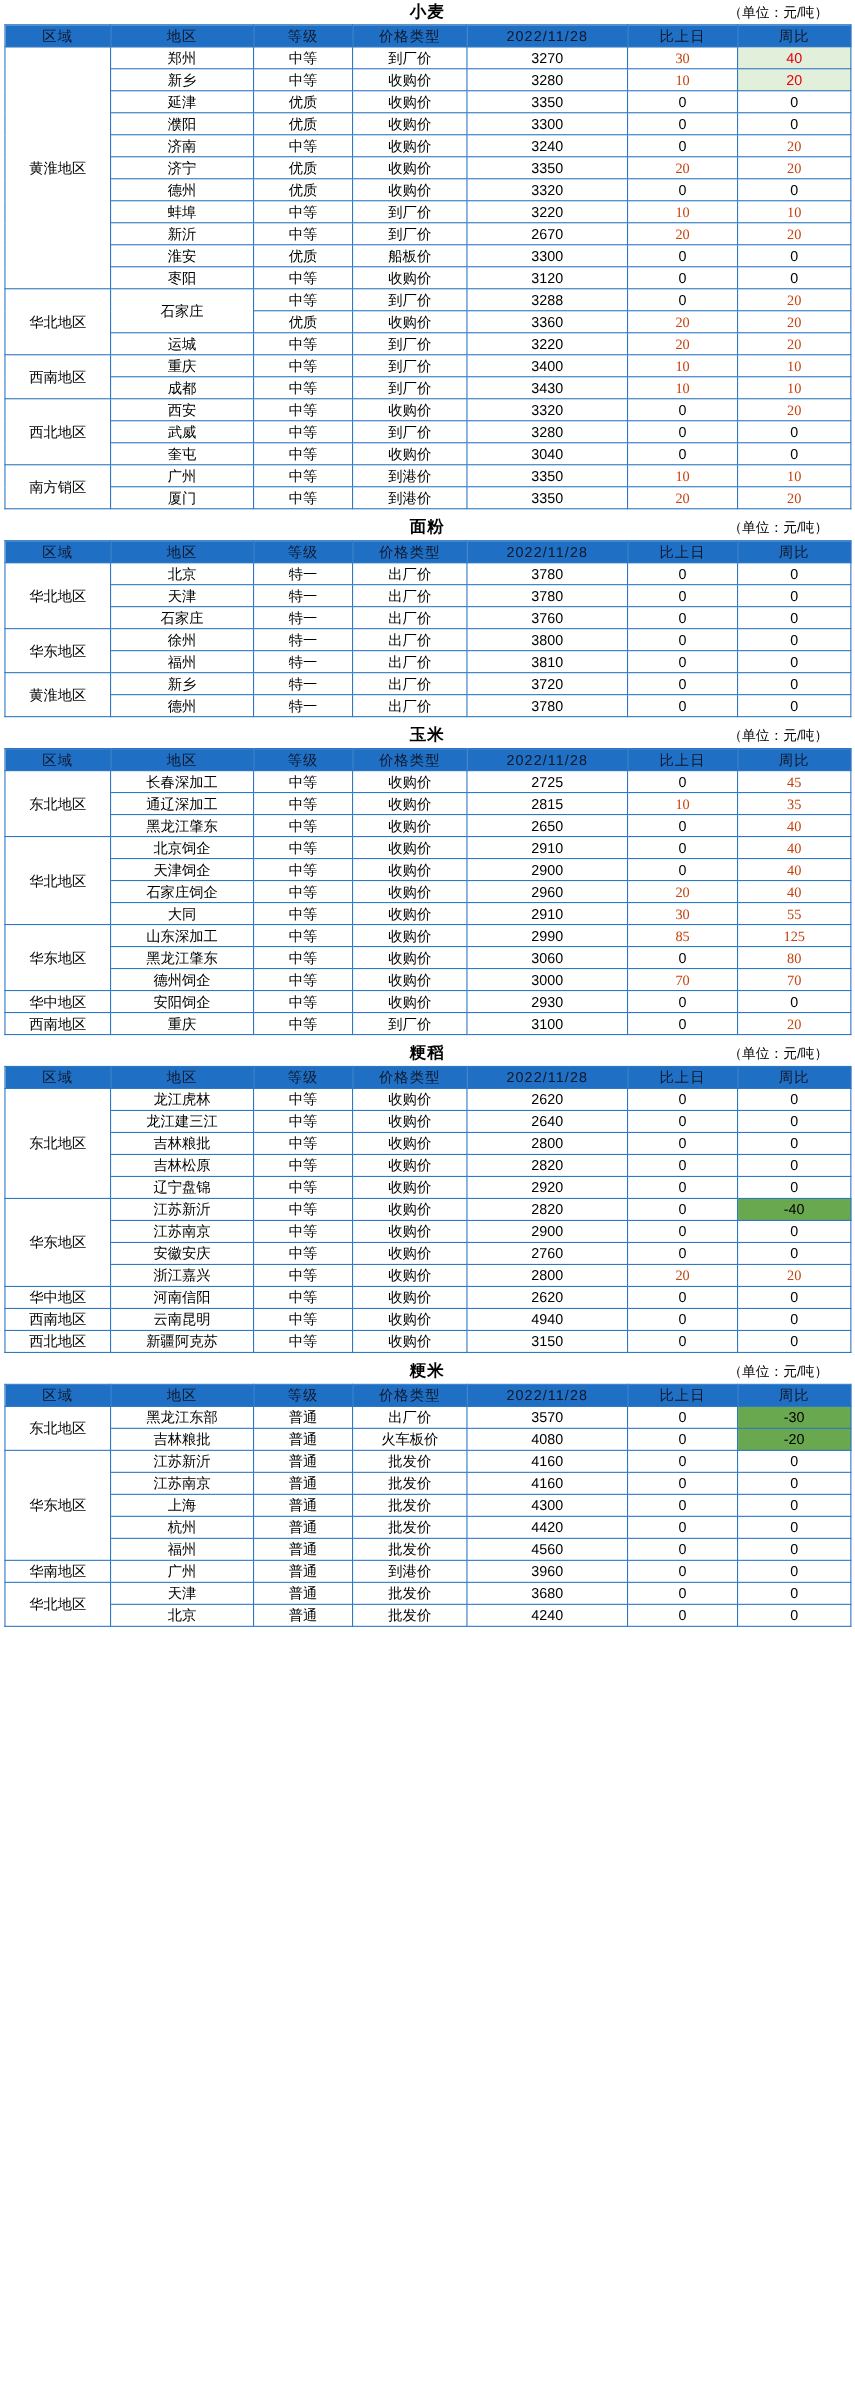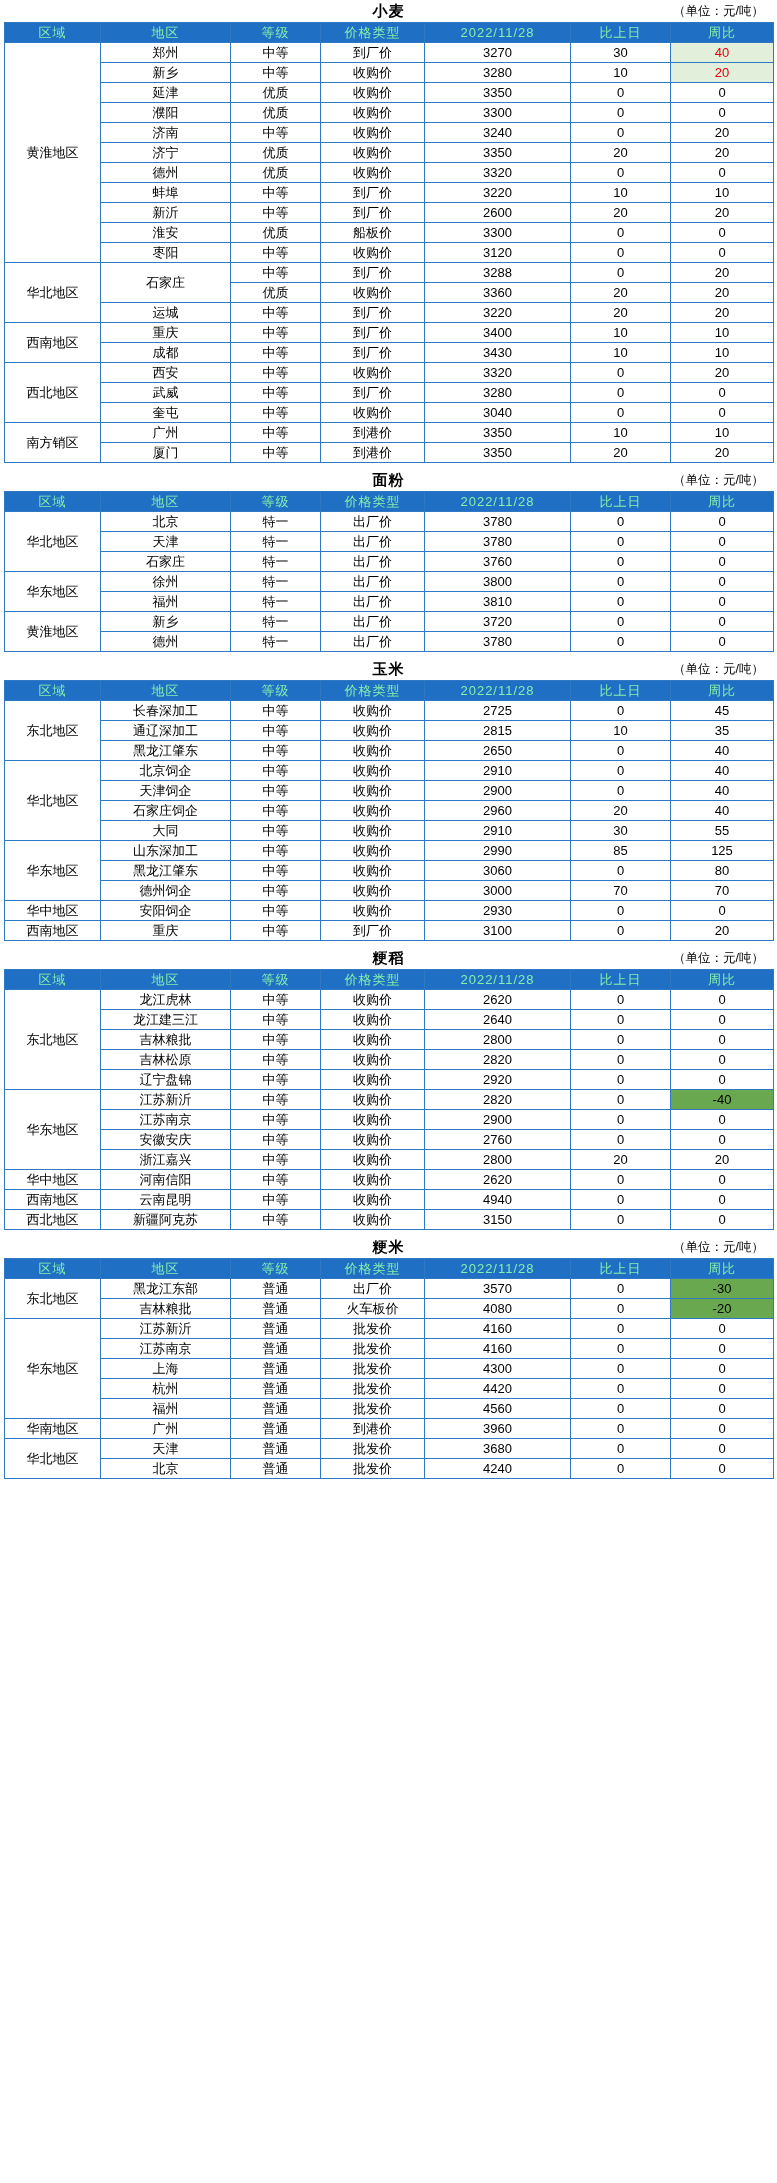--- a/index.html
+++ b/index.html
@@ -30,21 +30,21 @@
   }
   .block-title {
     text-align: center;
     font-size: 15px;
     font-weight: bold;
     line-height: 22px;
     letter-spacing: 1px;
   }
   .block-unit {
     position: absolute;
-    right: 9px;
+    right: 20px;
     top: 0;
     font-size: 12.5px;
     line-height: 22px;
   }
   table.grid {
     border-collapse: collapse;
     width: 769px;
     table-layout: fixed;
   }
   table.grid td, table.grid th {
@@ -52,34 +52,35 @@
     height: 20px;
     font-size: 13px;
     text-align: center;
     padding: 0;
     line-height: 19px;
     font-weight: normal;
     box-sizing: border-box;
   }
   thead th {
     background: #1f6fc4;
-    color: #86efac;
+    color: #0f172a;
     font-weight: bold;
     font-size: 13px;
     letter-spacing: 1px;
   }
   td.region {
     font-size: 13.5px;
   }
   td.num {
     font-size: 13px;
   }
   td.red {
-    color: #000000;
+    color: #c2410c;
     font-weight: bold;
+    font-family: Liberation Serif, serif;
   }
   td.zero {
     color: #000;
   }
   td.greenbg {
     background: #6aa84f;
     color: #000000;
     font-weight: normal;
   }
   td.lightgreenbg {
@@ -189,21 +190,21 @@
             <td>中等</td>
             <td>到厂价</td>
             <td class="num">3220</td>
             <td class="num red">10</td>
             <td class="num red">10</td>
           </tr>
           <tr>
             <td rowspan="1">新沂</td>
             <td>中等</td>
             <td>到厂价</td>
-            <td class="num">2600</td>
+            <td class="num">2670</td>
             <td class="num red">20</td>
             <td class="num red">20</td>
           </tr>
           <tr>
             <td rowspan="1">淮安</td>
             <td>优质</td>
             <td>船板价</td>
             <td class="num">3300</td>
             <td class="num zero">0</td>
             <td class="num zero">0</td>

